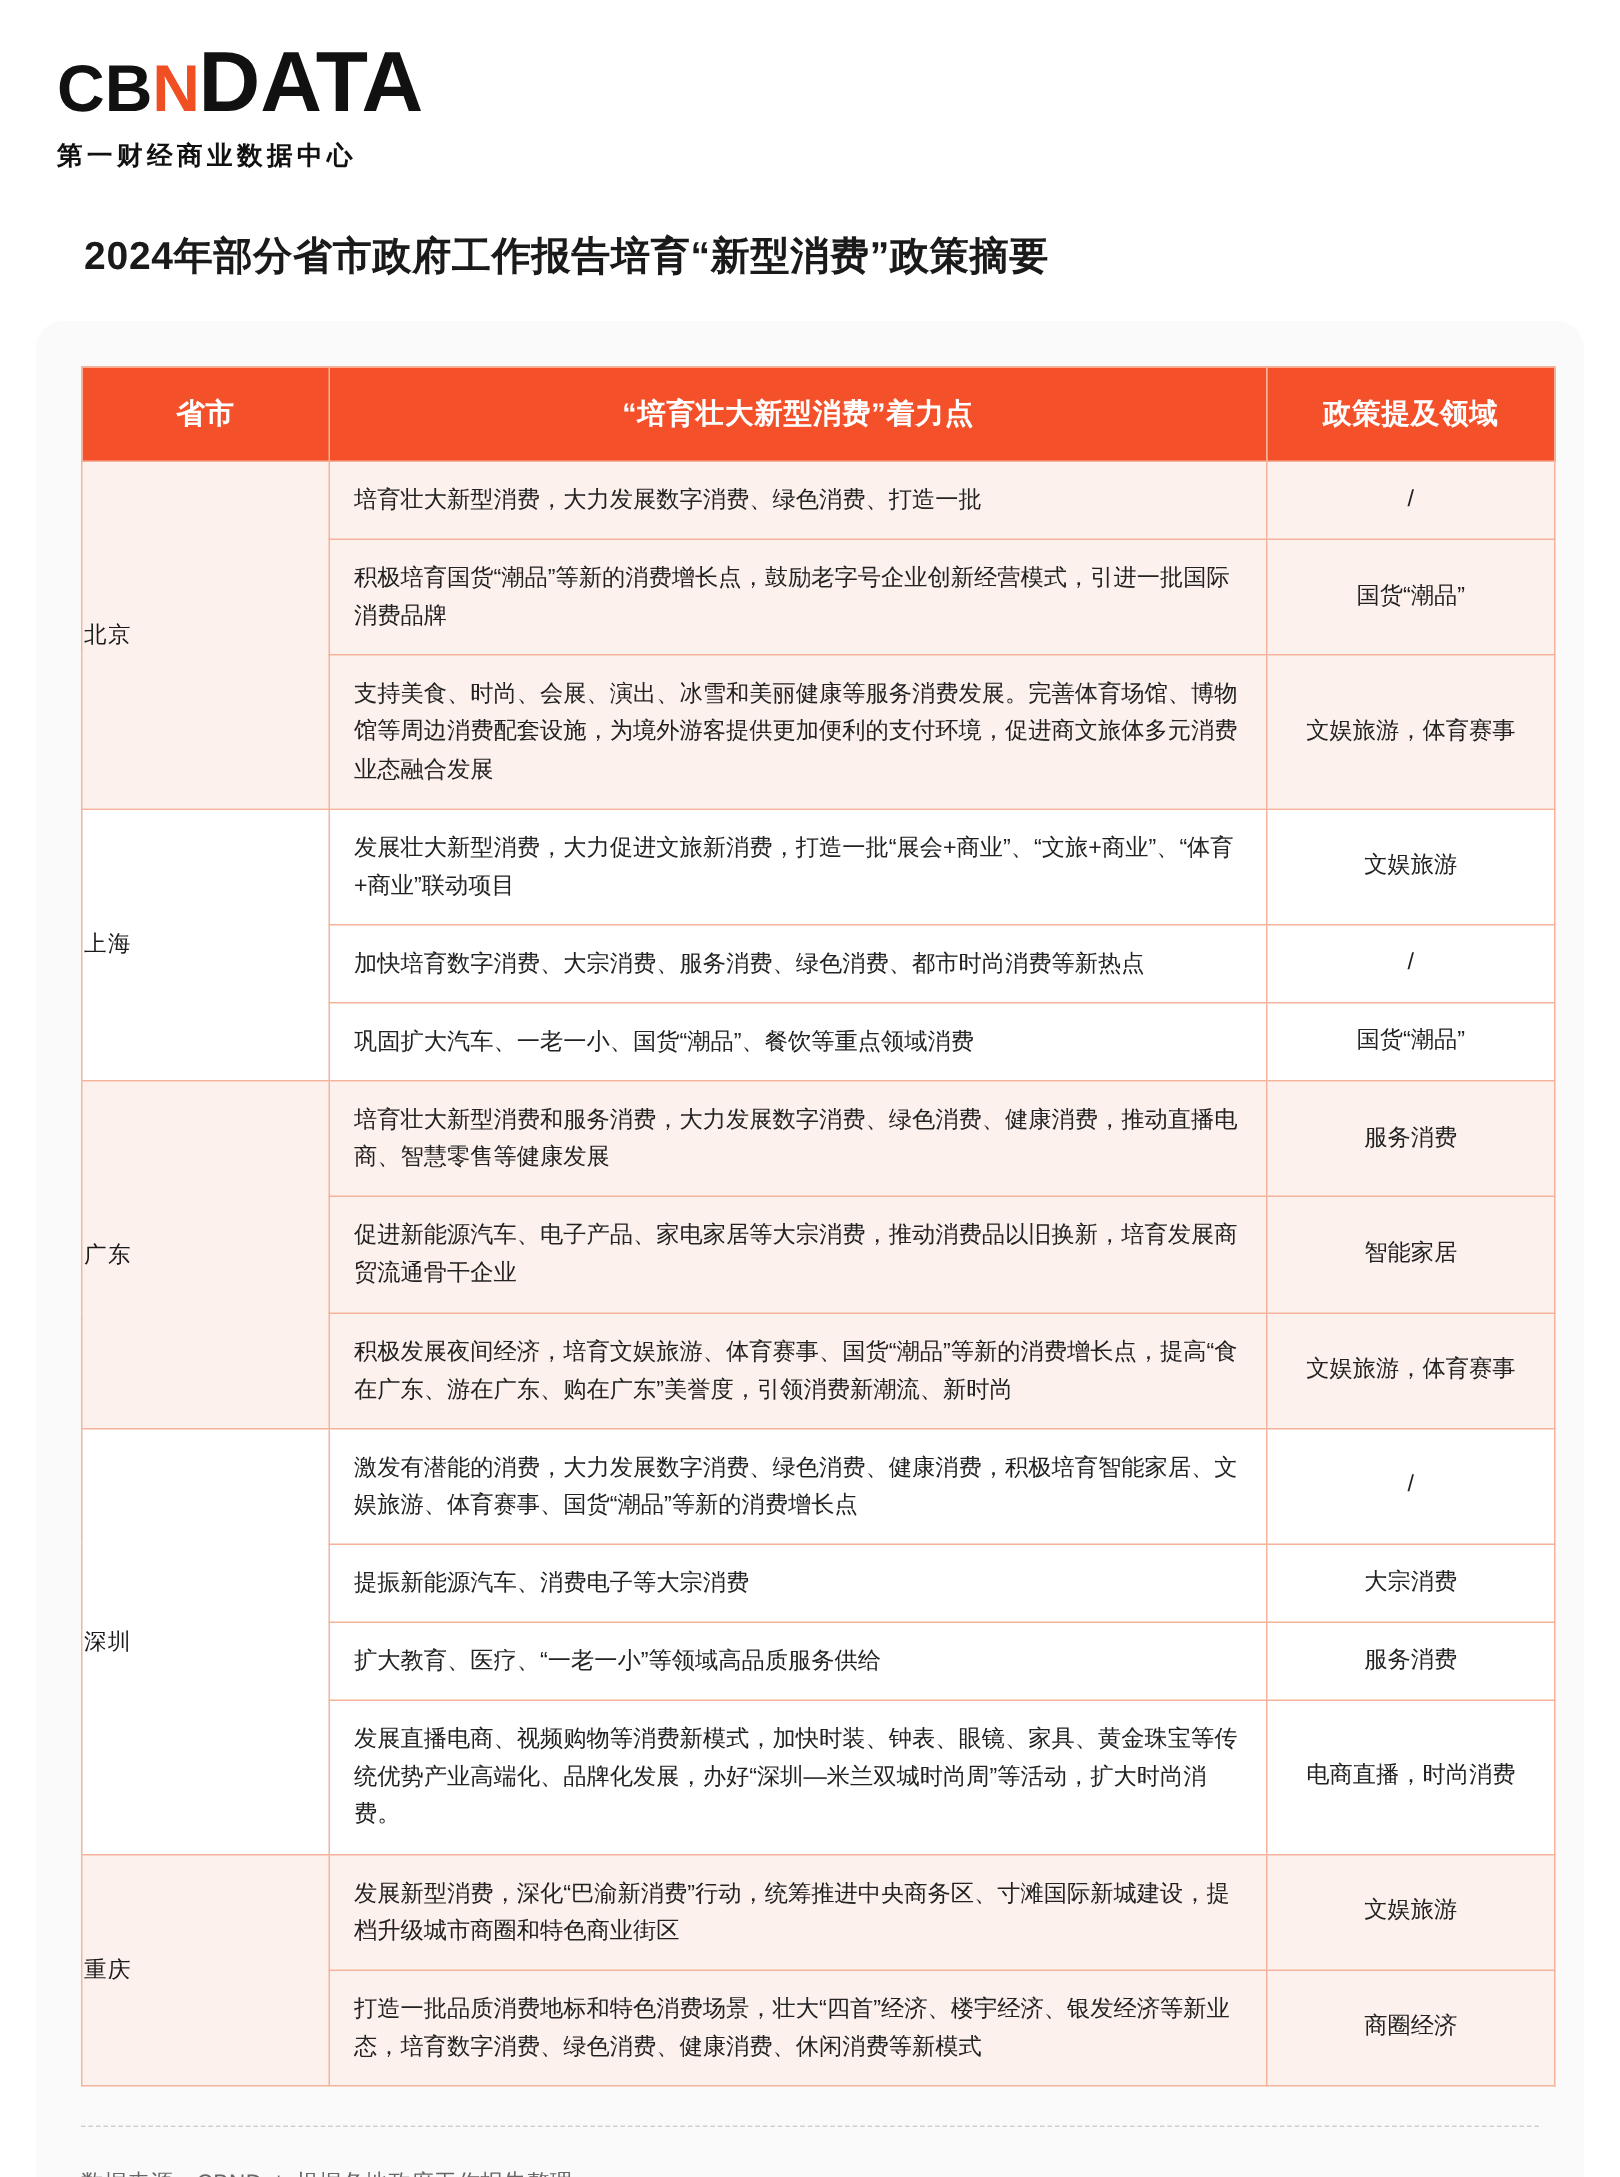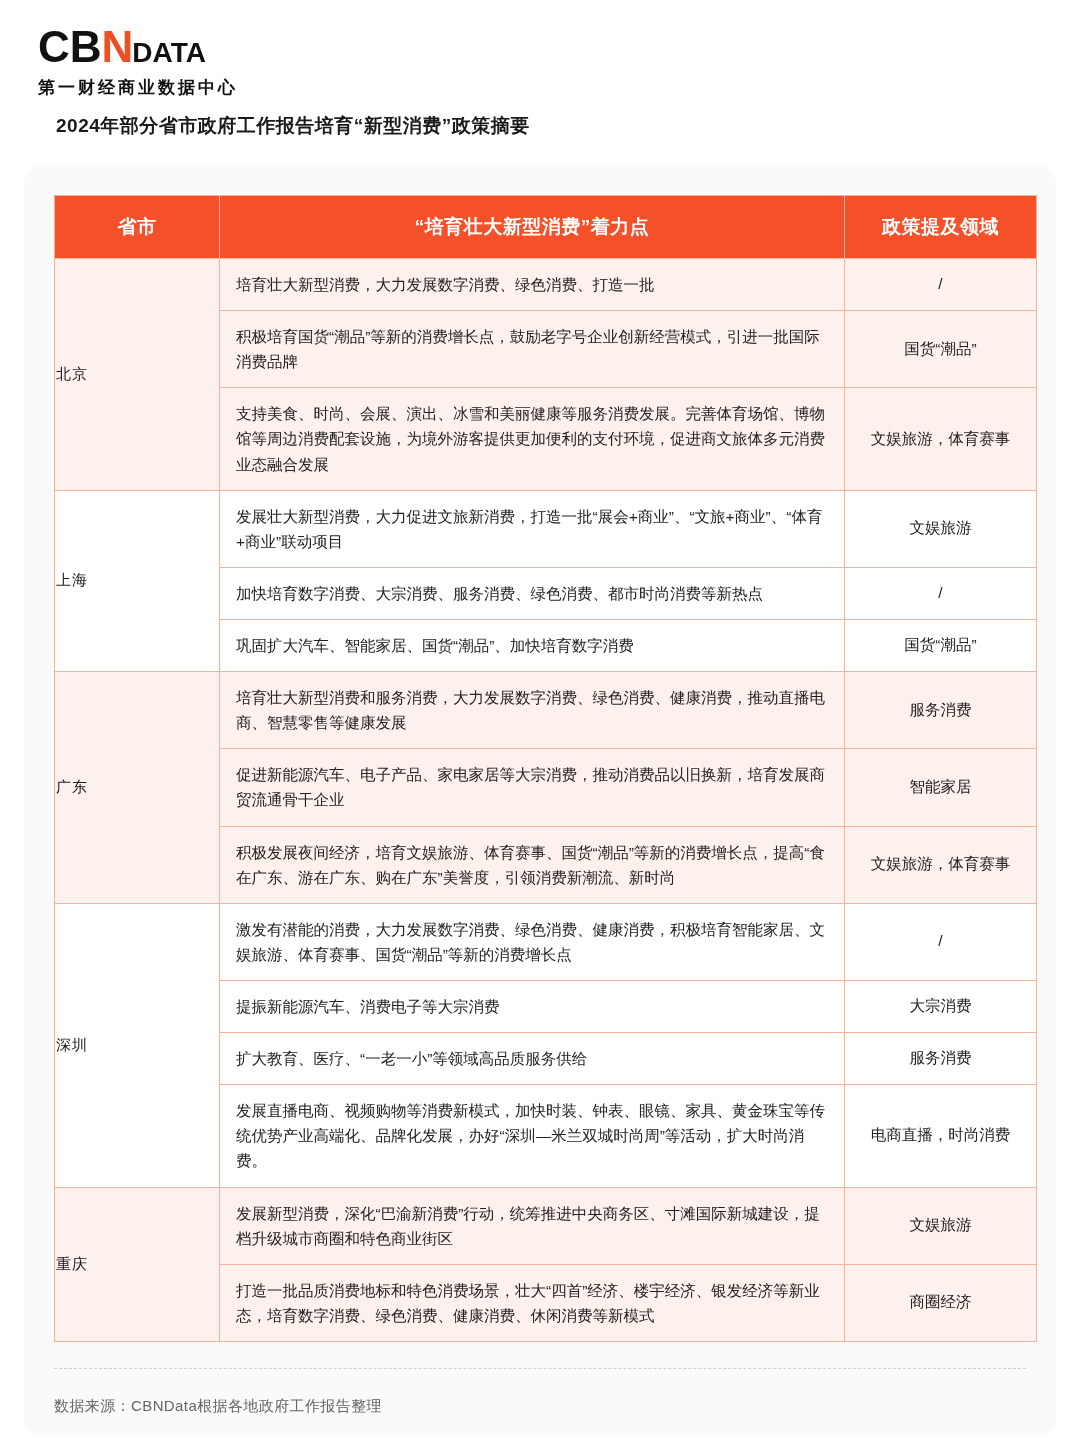--- a/index.html
+++ b/index.html
@@ -31,36 +31,36 @@
     color: #111111;
     font-weight: bold;
     letter-spacing: 0px;
   }
   .logo-n {
     font-size: 44px;
     color: #f04f23;
     font-weight: bold;
   }
   .logo-data {
-    font-size: 28px;
+    font-size: 57px;
     color: #111111;
     font-weight: bold;
     letter-spacing: 0px;
   }
   .logo-sub {
     margin-top: 4px;
     font-size: 17px;
     color: #111111;
     letter-spacing: 3px;
     font-weight: bold;
   }
   
   .title {
-    margin: 14px 0 0 56px;
-    font-size: 19px;
+    margin: 38px 0 0 56px;
+    font-size: 26px;
     font-weight: bold;
     color: #1a1a1a;
     letter-spacing: 0.5px;
   }
   
   .card {
     margin: 26px 24px 0 24px;
     background: #fafafa;
     border-radius: 18px;
     padding: 30px 30px 20px 30px;
@@ -170,21 +170,21 @@
           <tr class="band-b">
             <td class="prov" rowspan="3">上海</td>
             <td class="main">发展壮大新型消费，大力促进文旅新消费，打造一批“展会+商业”、“文旅+商业”、“体育+商业”联动项目</td>
             <td class="field">文娱旅游</td>
           </tr>
           <tr class="band-b">
             <td class="main">加快培育数字消费、大宗消费、服务消费、绿色消费、都市时尚消费等新热点</td>
             <td class="field">/</td>
           </tr>
           <tr class="band-b">
-            <td class="main">巩固扩大汽车、智能家居、国货“潮品”、加快培育数字消费</td>
+            <td class="main">巩固扩大汽车、一老一小、国货“潮品”、餐饮等重点领域消费</td>
             <td class="field">国货“潮品”</td>
           </tr>
           <tr class="band-a">
             <td class="prov" rowspan="3">广东</td>
             <td class="main">培育壮大新型消费和服务消费，大力发展数字消费、绿色消费、健康消费，推动直播电商、智慧零售等健康发展</td>
             <td class="field">服务消费</td>
           </tr>
           <tr class="band-a">
             <td class="main">促进新能源汽车、电子产品、家电家居等大宗消费，推动消费品以旧换新，培育发展商贸流通骨干企业</td>
             <td class="field">智能家居</td>

